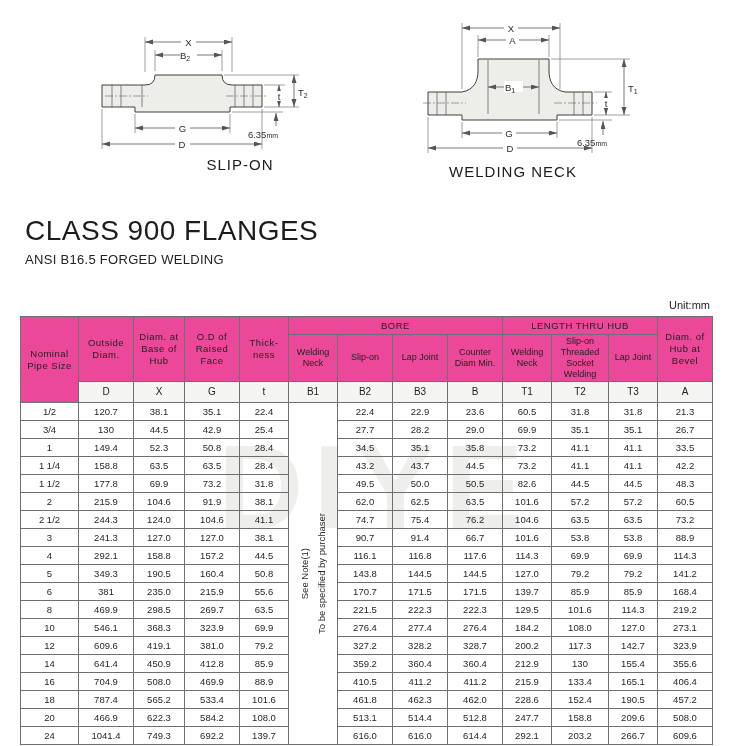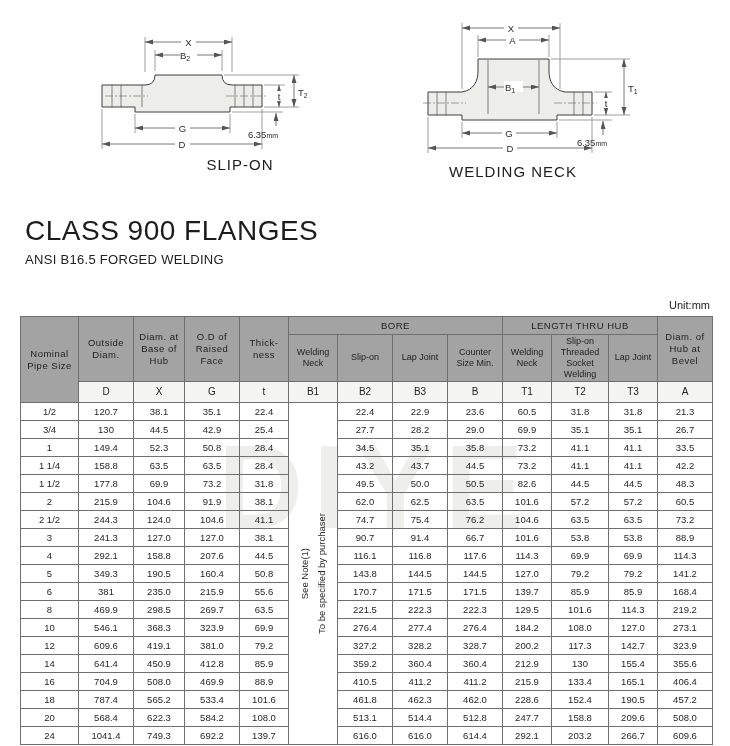--- a/index.html
+++ b/index.html
@@ -35,21 +35,21 @@
   }
 
   table{
     position:absolute;left:20px;top:316px;width:692px;z-index:1;
     border-collapse:collapse;table-layout:fixed;background:transparent;
   }
   th,td{
     border:1px solid #6f6f6f;text-align:center;vertical-align:middle;
     padding:0 1px;font-weight:normal;overflow:hidden;
   }
-  thead th{font-size:9px;line-height:1.25;background:#a3a3a3;color:#222;}
+  thead th{font-size:9px;line-height:1.25;background:#ec4899;color:#222;}
   tr.group-row th{height:17px;font-size:9.5px;letter-spacing:0.5px;}
   tr.header-row th{height:46px;text-align:center;}
   tr.letter-row th{height:20px;font-size:10px;background:#f4f4f3;}
   tbody td{font-size:9.5px;height:17px;color:#262626;background:transparent;}
   td.b1cell{vertical-align:middle;}
   .noteWrap{display:flex;justify-content:center;align-items:center;gap:3px;}
   .vtext{
     writing-mode:vertical-rl;transform:rotate(180deg);
     font-size:9.5px;white-space:nowrap;color:#2a2a2a;line-height:1.45;
   }
@@ -210,21 +210,21 @@
       <th rowspan="2">O.D of Raised Face</th>
       <th rowspan="2">Thick-ness</th>
       <th colspan="4">BORE</th>
       <th colspan="3">LENGTH THRU HUB</th>
       <th rowspan="2">Diam. of Hub at Bevel</th>
     </tr>
     <tr class="header-row">
       <th>Welding Neck</th>
       <th>Slip-on</th>
       <th>Lap Joint</th>
-      <th>Counter Size Min.</th>
+      <th>Counter Diam Min.</th>
       <th>Welding Neck</th>
       <th>Slip-on Threaded Socket Welding</th>
       <th>Lap Joint</th>
     </tr>
     <tr class="letter-row">
         <th>D</th>
         <th>X</th>
         <th>G</th>
         <th>t</th>
         <th>B1</th>
@@ -353,21 +353,21 @@
         <td>66.7</td>
         <td>101.6</td>
         <td>53.8</td>
         <td>53.8</td>
         <td>88.9</td>
       </tr>
       <tr>
         <td>4</td>
         <td>292.1</td>
         <td>158.8</td>
-        <td>207.6</td>
+        <td>157.2</td>
         <td>44.5</td>
         <td>116.1</td>
         <td>116.8</td>
         <td>117.6</td>
         <td>114.3</td>
         <td>69.9</td>
         <td>69.9</td>
         <td>114.3</td>
       </tr>
       <tr>
@@ -477,21 +477,21 @@
         <td>461.8</td>
         <td>462.3</td>
         <td>462.0</td>
         <td>228.6</td>
         <td>152.4</td>
         <td>190.5</td>
         <td>457.2</td>
       </tr>
       <tr>
         <td>20</td>
-        <td>568.4</td>
+        <td>466.9</td>
         <td>622.3</td>
         <td>584.2</td>
         <td>108.0</td>
         <td>513.1</td>
         <td>514.4</td>
         <td>512.8</td>
         <td>247.7</td>
         <td>158.8</td>
         <td>209.6</td>
         <td>508.0</td>

